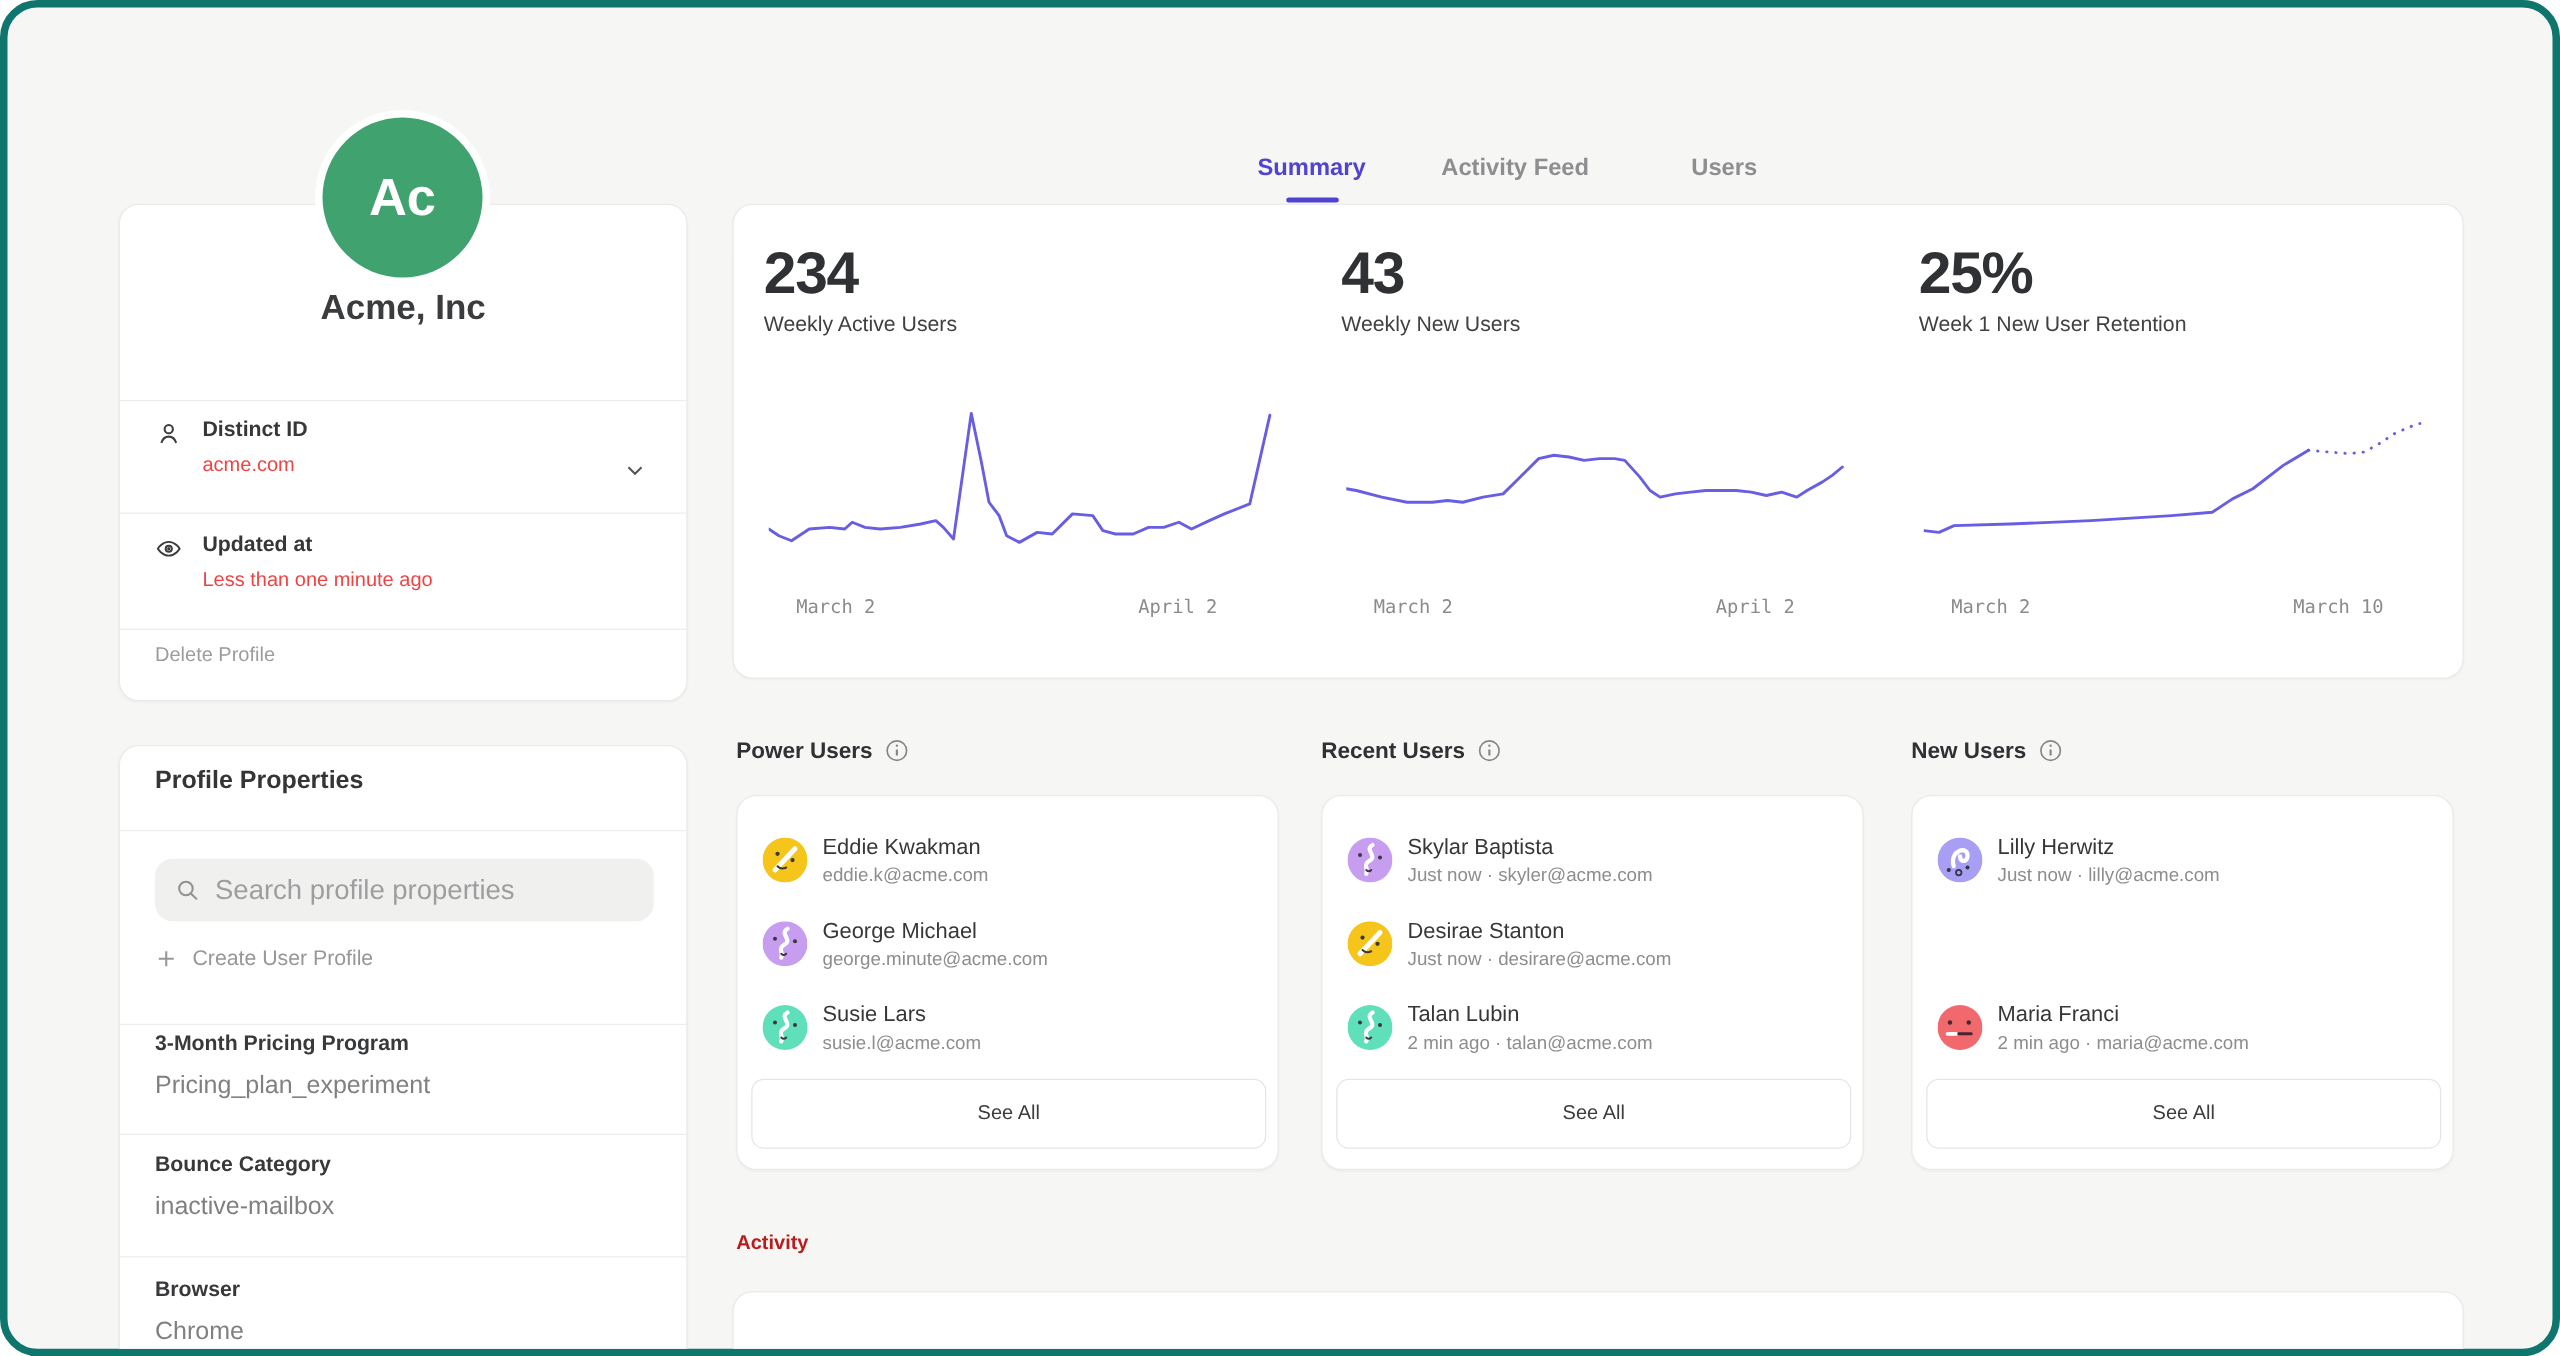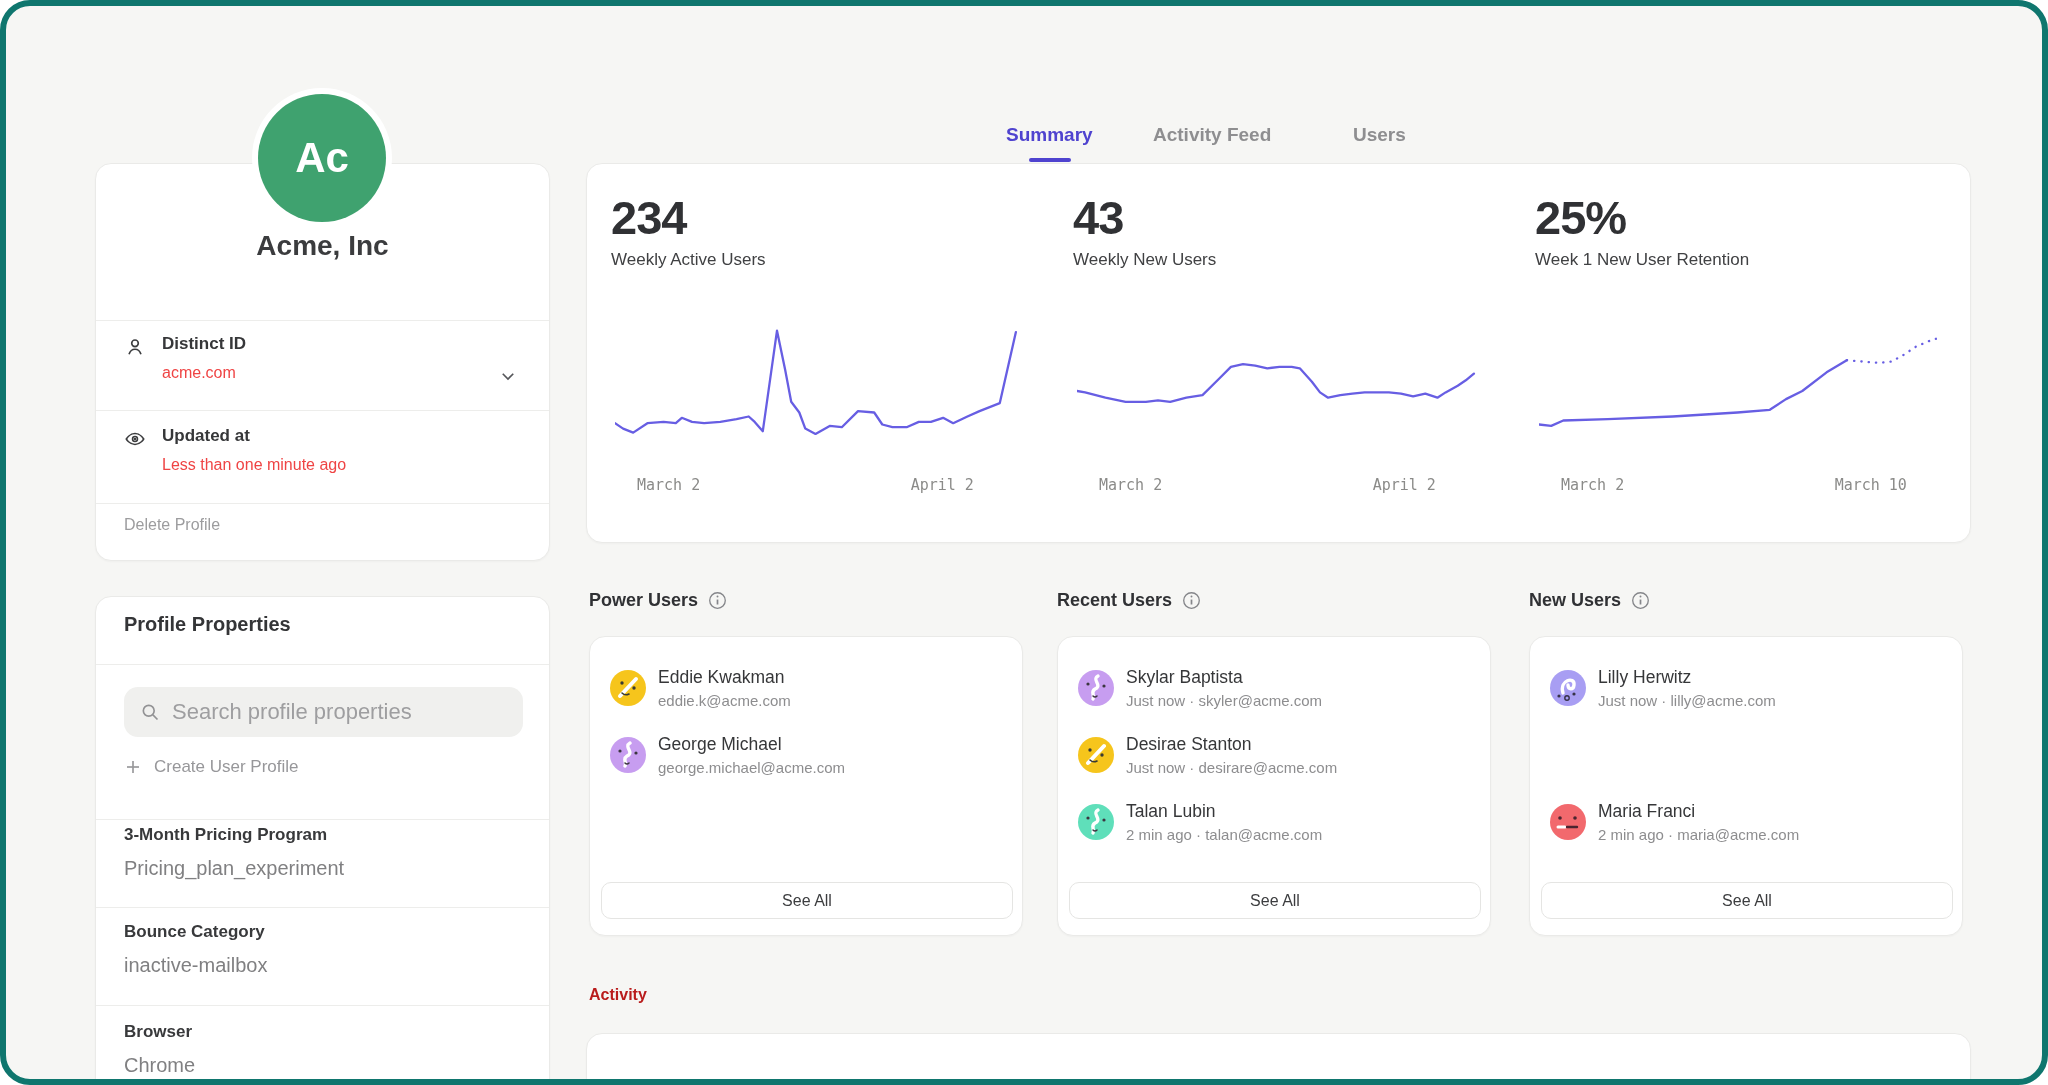--- a/index.html
+++ b/index.html
@@ -53,21 +53,21 @@
   .sections{position:absolute;left:583px;top:583px;width:1374px;}
   .sec-col{position:absolute;top:0;width:434px;}
   .sec-head{display:flex;align-items:center;height:22px;}
   .sec-title{font-size:18px;font-weight:700;color:#303134;}
   .info-ic{width:19px;height:19px;margin-left:10px;color:#85868a;cursor:pointer;}
   .user-card{position:absolute;top:47px;left:0;width:434px;height:300px;background:#fff;border:1px solid #eaeae8;border-radius:16px;box-shadow:0 1px 2px rgba(0,0,0,.03);}
   .user-row{position:absolute;left:20px;width:394px;height:48px;cursor:pointer;}
   .user-row .face{position:absolute;left:0;top:3px;width:36px;height:36px;}
   .user-name{position:absolute;left:48px;top:0;font-size:17.5px;font-weight:400;color:#363739;white-space:nowrap;}
   .user-meta{position:absolute;left:48px;top:25px;font-size:15px;color:#8d8d8f;white-space:nowrap;}
-  .see-all{position:absolute;left:11px;bottom:16px;width:412px;height:37px;border:1px solid #e5e5e3;border-radius:10px;background:#fff;
+  .see-all{position:absolute;left:11px;bottom:16px;width:412px;height:56px;border:1px solid #e5e5e3;border-radius:10px;background:#fff;
     display:flex;align-items:center;justify-content:center;font-size:16px;color:#3c3d3f;cursor:pointer;font-family:inherit;}
 
   
   .activity-title{position:absolute;left:583px;top:980px;font-size:16px;font-weight:700;color:#b91c1c;}
   .activity-card{left:580px;top:1027px;width:1385px;height:220px;}
   .act-value{position:absolute;top:36px;font-size:47px;font-weight:700;color:#303134;letter-spacing:-1px;}
 </style>
 </head>
 <body>
 
@@ -212,21 +212,32 @@
         </div>
         <div class="user-row" style="top:97px">
           <span class="face"><svg viewBox="0 0 36 36" width="36" height="36">
                 <circle cx="18" cy="18" r="18" fill="#c79df0"></circle>
                 <path d="M20 6 C13 10 25 15 17 19 C12 22 17 25 15 29" stroke="#fff" stroke-width="3.4" fill="none" stroke-linecap="round"></path>
                 <circle cx="10" cy="14" r="1.6" fill="#3c3640"></circle>
                 <circle cx="26" cy="16" r="1.6" fill="#3c3640"></circle>
                 <path d="M15 26 Q17 28 19 26" stroke="#3c3640" stroke-width="1.5" fill="none" stroke-linecap="round"></path>
               </svg></span>
           <span class="user-name">George Michael</span>
-          <span class="user-meta">george.michael@acme.com</span>
+          <span class="user-meta">george.minute@acme.com</span>
+        </div>
+        <div class="user-row" style="top:164px">
+          <span class="face"><svg viewBox="0 0 36 36" width="36" height="36">
+                <circle cx="18" cy="18" r="18" fill="#5fdfba"></circle>
+                <path d="M20 6 C13 10 25 15 17 19 C12 22 17 25 15 29" stroke="#fff" stroke-width="3.4" fill="none" stroke-linecap="round"></path>
+                <circle cx="10" cy="14" r="1.6" fill="#3c3640"></circle>
+                <circle cx="26" cy="16" r="1.6" fill="#3c3640"></circle>
+                <path d="M15 26 Q17 28 19 26" stroke="#3c3640" stroke-width="1.5" fill="none" stroke-linecap="round"></path>
+              </svg></span>
+          <span class="user-name">Susie Lars</span>
+          <span class="user-meta">susie.l@acme.com</span>
         </div>
         <button class="see-all">See All</button>
       </div>
     </div>
 
     <div class="sec-col" style="left:468px">
       <div class="sec-head">
         <span class="sec-title">Recent Users</span>
         <svg class="info-ic" viewBox="0 0 20 20" fill="none" stroke="currentColor" stroke-width="1.4">
           <circle cx="10" cy="10" r="8.2"></circle>

